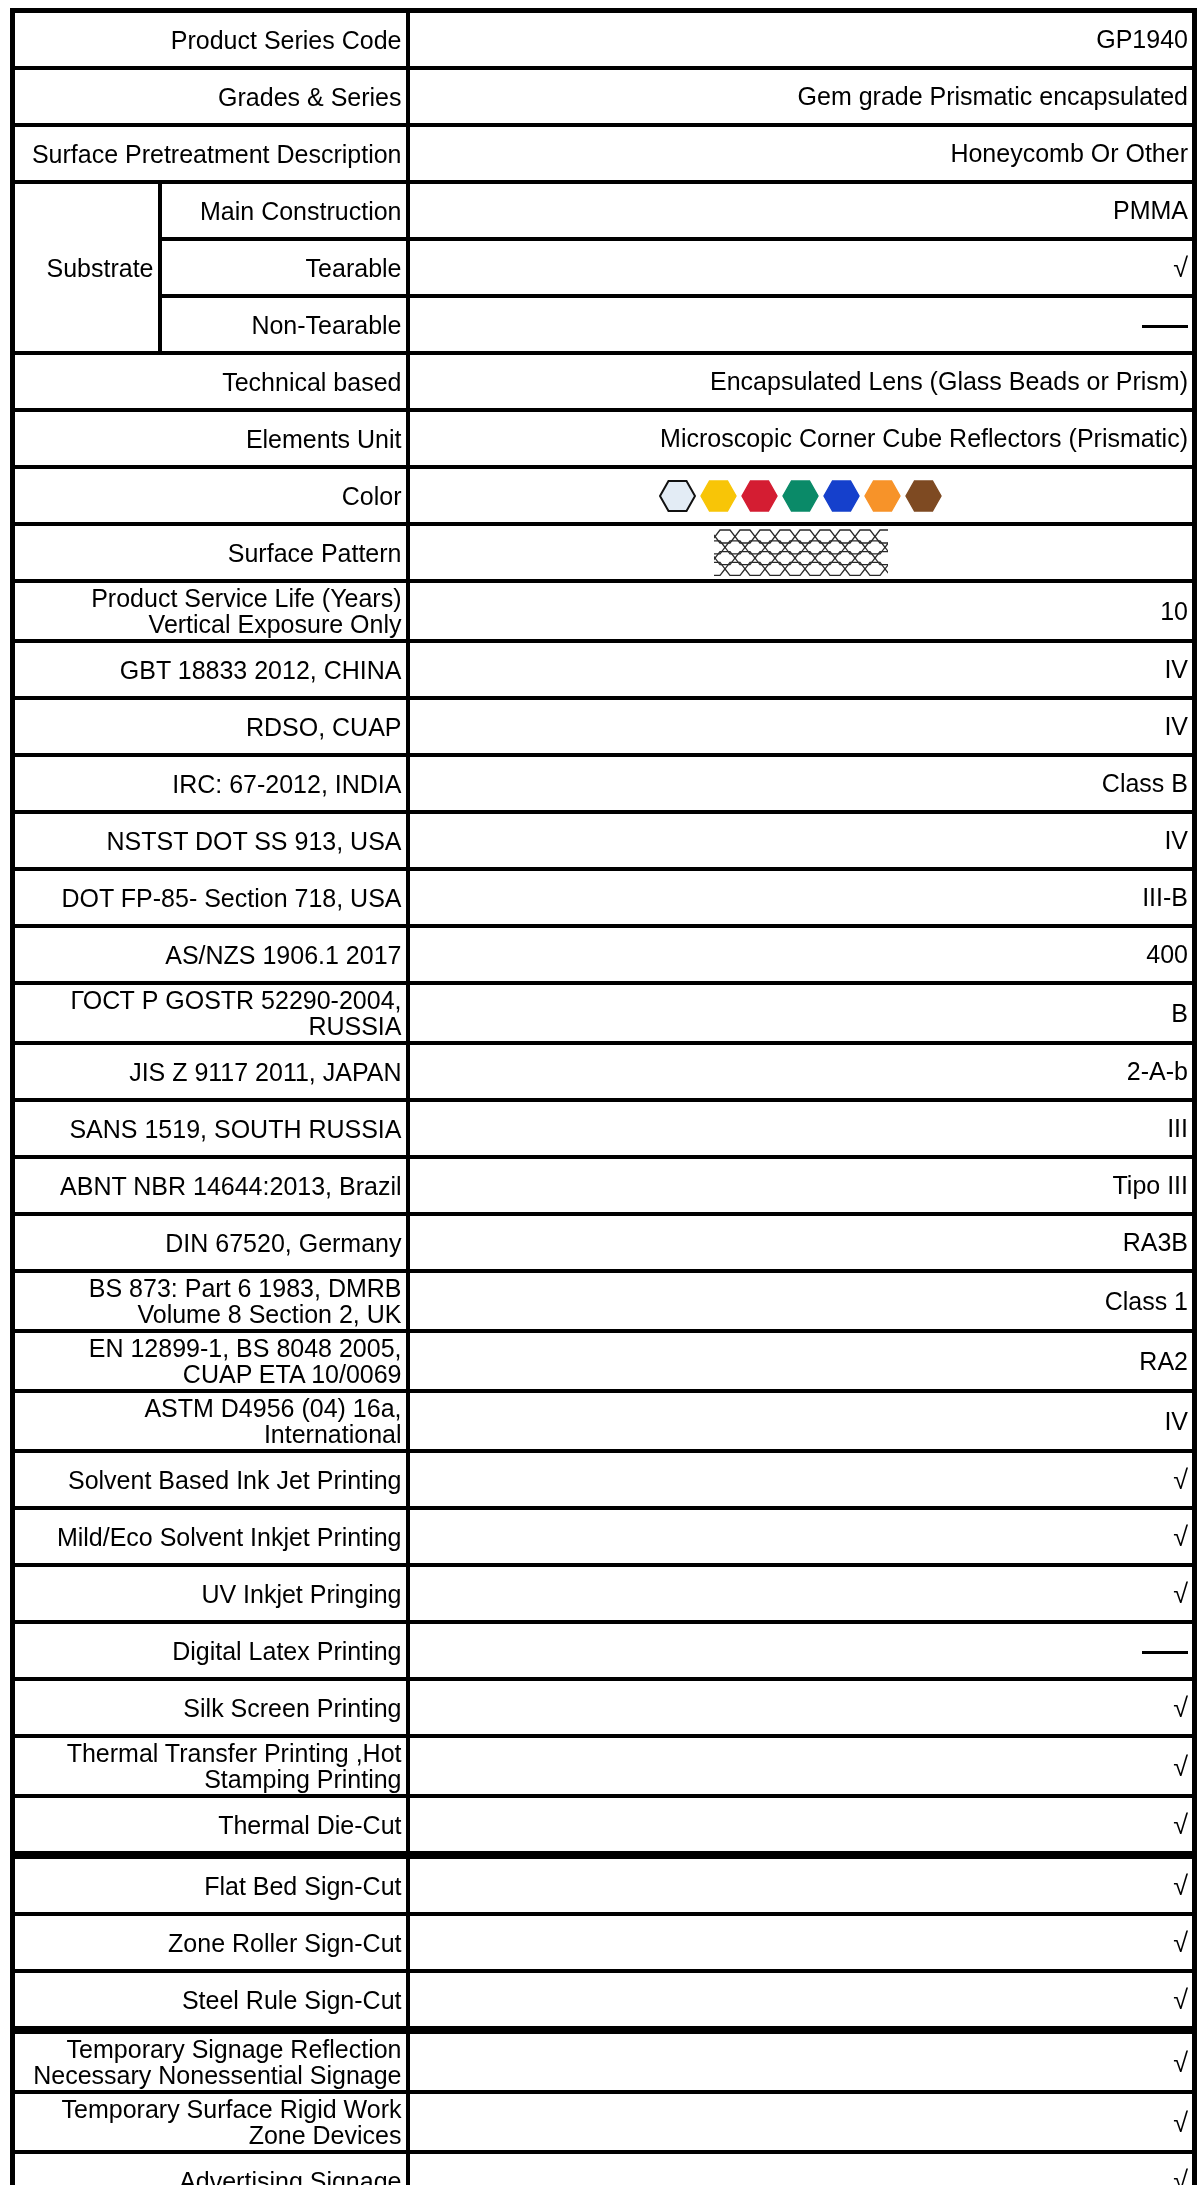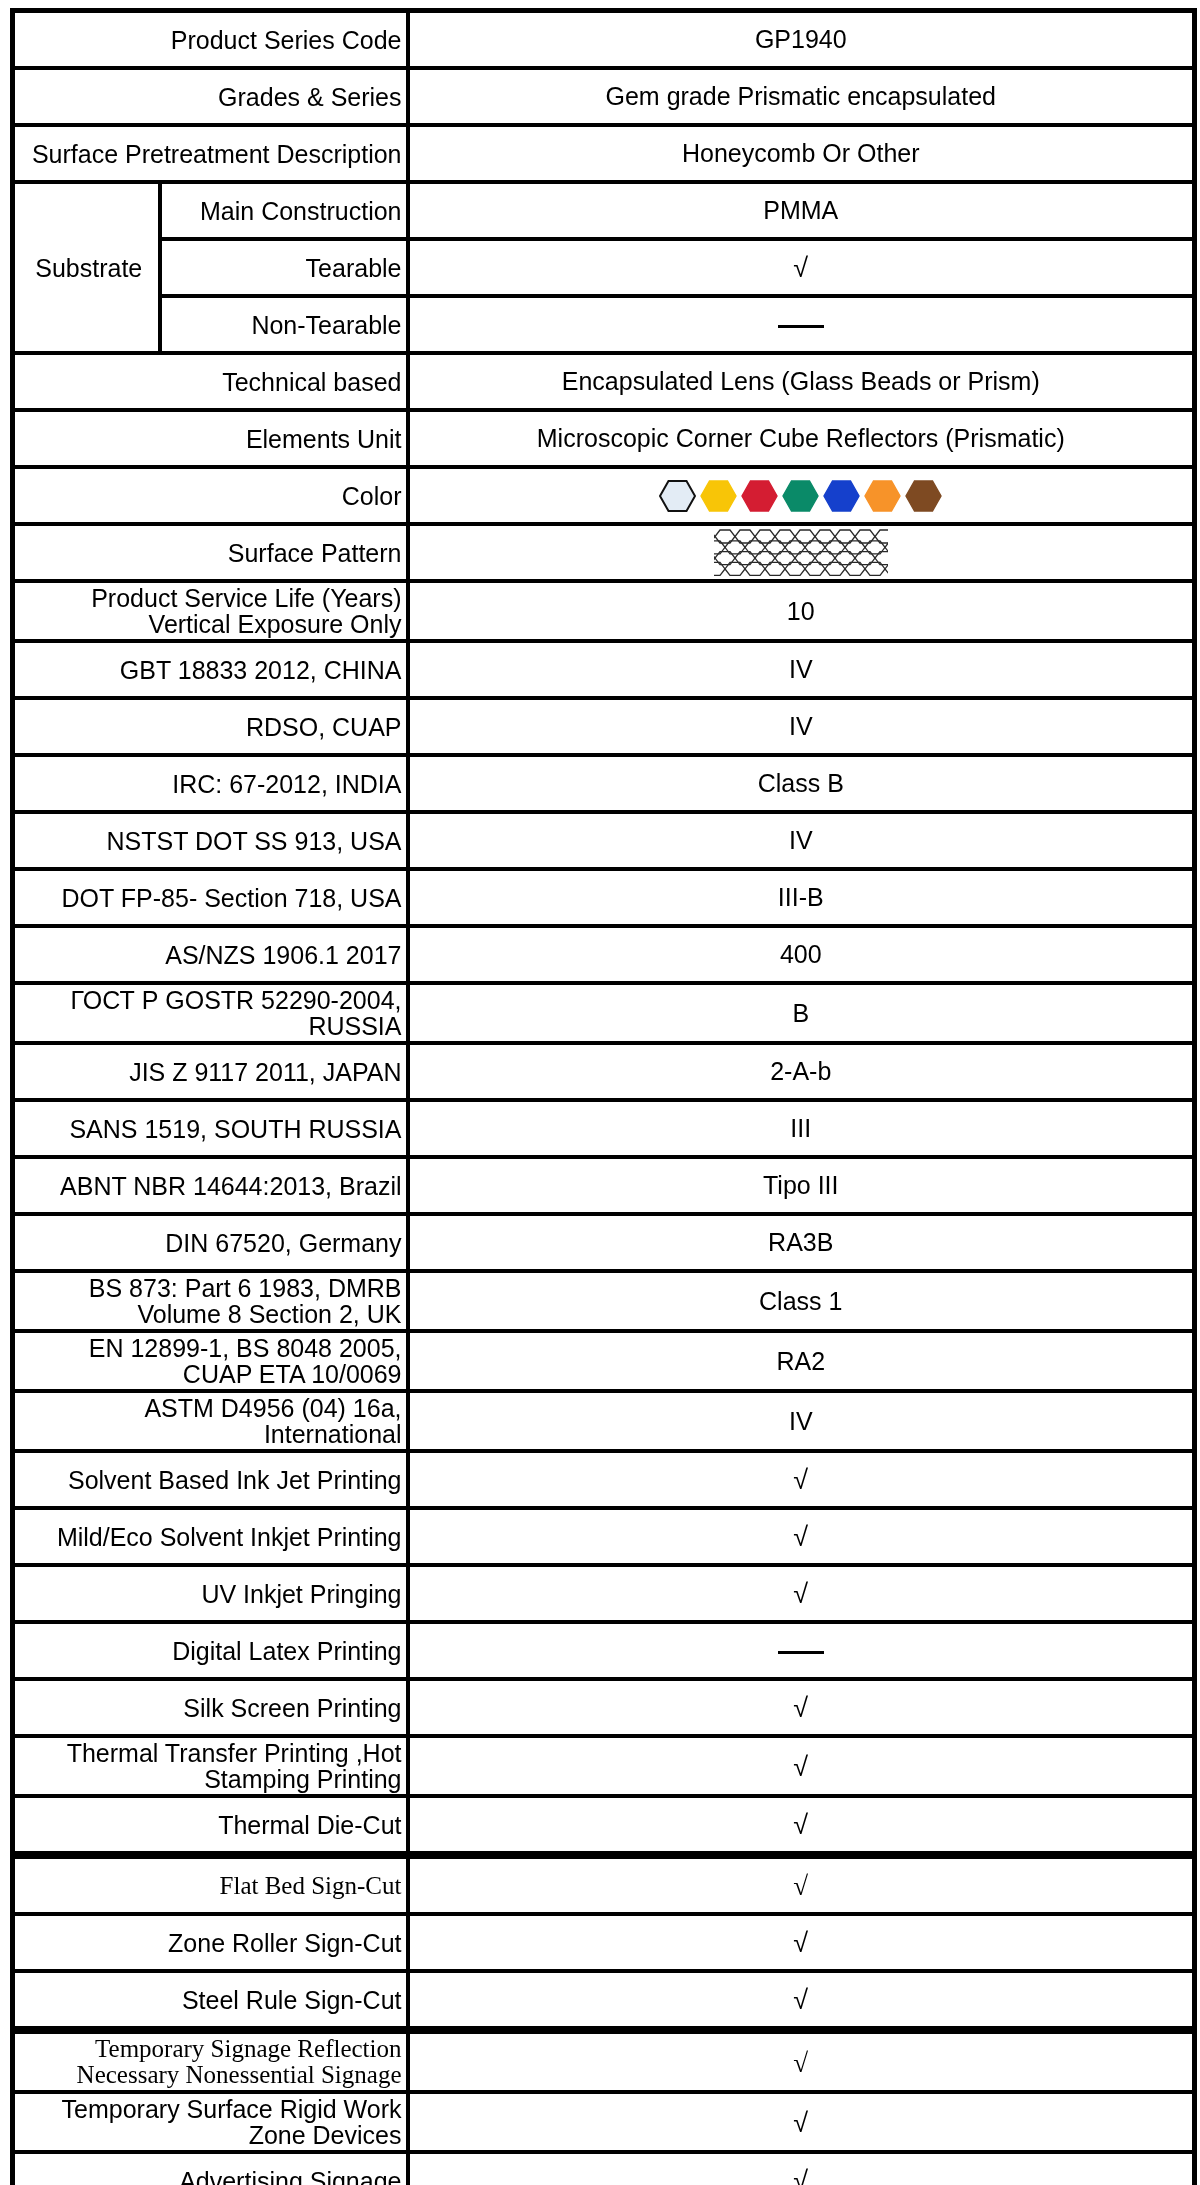--- a/index.html
+++ b/index.html
@@ -30,33 +30,32 @@
     vertical-align: middle;
     overflow: hidden;
   }
   td.label-cell {
     text-align: right;
     padding: 2px 4px 2px 9px;
     line-height: 26px;
     height: 49px;
   }
   td.group-cell {
-    text-align: center;
+    text-align: right;
     padding: 2px 4px 2px 9px;
     line-height: 26px;
   }
   td.value-cell {
-    text-align: center;
+    text-align: right;
     padding: 1px 4px;
     height: 49px;
     line-height: 27px;
   }
   tr.thick-top td {
     border-top-width: 8px;
-    font-family: Liberation Serif, serif;
   }
   span.check {
     font-size: 27px;
     display: inline-block;
     transform: translateY(1px);
   }
   span.dash {
     display: inline-block;
     width: 46px;
     height: 0;

